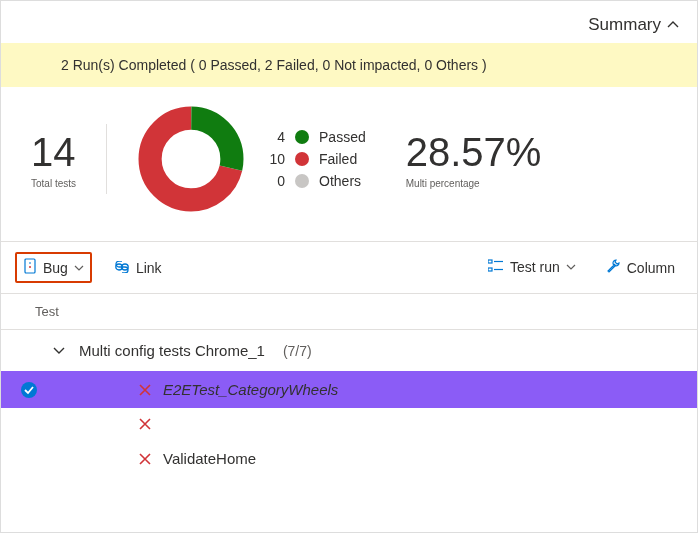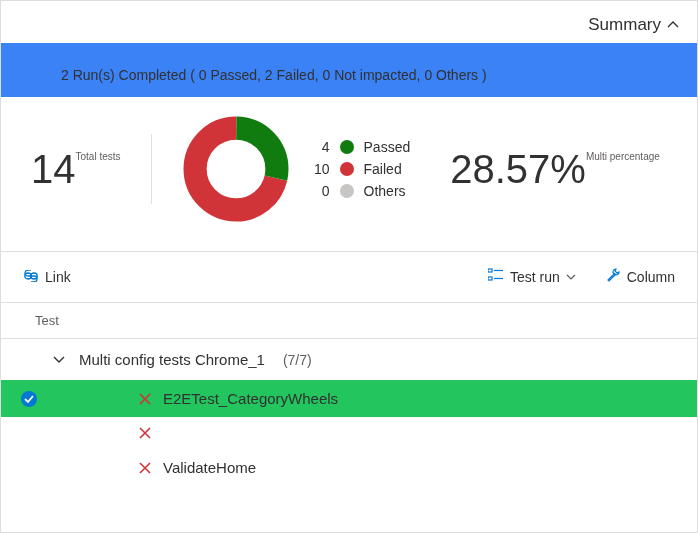--- a/index.html
+++ b/index.html
@@ -17,33 +17,33 @@
     padding: 14px 18px 8px;
     display: flex;
     align-items: center;
     gap: 6px;
     font-size: 17px;
     color: #323130;
     cursor: pointer;
     justify-content: flex-end;
   }
   .status-bar {
-    background: #3b82f6;
-    padding: 24px 18px 14px 60px;
+    background: #fef9c3;
+    padding: 14px 18px 14px 60px;
     font-size: 14px;
     color: #323130;
   }
   .stats-row {
     display: flex;
     align-items: center;
     padding: 18px 30px 28px 30px;
     gap: 24px;
     border-bottom: 1px solid #e1dfdd;
   }
-  .stat-block { display: flex; flex-direction: row; }
+  .stat-block { display: flex; flex-direction: column; }
   .stat-big { font-size: 40px; font-weight: 300; color: #323130; line-height: 1.1; }
   .stat-label { font-size: 10px; color: #605e5c; margin-top: 4px; }
   .divider { width: 1px; height: 70px; background: #e1dfdd; margin: 0 6px; }
   .donut-area { display: flex; align-items: center; gap: 18px; flex: 0 0 auto; }
   .donut { width: 108px; height: 108px; }
   .legend { display: flex; flex-direction: column; gap: 6px; }
   .legend-row { display: flex; align-items: center; gap: 10px; font-size: 14px; }
   .legend-num { width: 22px; text-align: right; color: #323130; }
   .swatch { width: 14px; height: 14px; border-radius: 50%; }
   .legend-label { color: #323130; }
@@ -89,21 +89,21 @@
     cursor: pointer;
   }
   .group-title { font-size: 15px; color: #323130; }
   .group-count { color: #605e5c; margin-left: 4px; }
   .test-row {
     display: flex;
     align-items: center;
     gap: 12px;
     padding: 10px 18px 10px 18px;
   }
-  .test-row.selected { background: #22c55e; }
+  .test-row.selected { background: #8b5cf6; font-style: italic; }
   .check-slot { width: 20px; display: flex; justify-content: center; }
   .indent { width: 76px; }
   .fail-icon { color: #d13438; font-size: 14px; display: flex; align-items: center; }
   .test-name { font-size: 15px; color: #323130; }
   .chevron { display: inline-flex; }
   .link-blue { color: #0078d4; }
 </style>
 </head>
 <body>
 
@@ -149,20 +149,37 @@
       </div>
     </div>
   </div>
   <div class="stat-block" style="margin-left:16px">
     <div class="stat-big">28.57%</div>
     <div class="stat-label">Multi percentage</div>
   </div>
 </div>
 
 <div class="toolbar">
+  <span class="highlight-box">
+    <button class="tb-btn" style="padding:0">
+      <span>
+        <svg width="14" height="16" viewBox="0 0 14 16">
+            <rect x="2" y="1" width="10" height="14" rx="1" fill="none" stroke="#0078d4" stroke-width="1.2"></rect>
+            <line x1="6" y1="5" x2="8" y2="5" stroke="#0078d4" stroke-width="1.2"></line>
+            <circle cx="7" cy="9" r="1" fill="#d13438"></circle>
+          </svg>
+      </span>
+      <span>Bug</span>
+      <span>
+        <svg width="10" height="10" viewBox="0 0 10 10">
+            <path d="M1 3 L5 7 L9 3" stroke="#605e5c" stroke-width="1.2" fill="none"></path>
+          </svg>
+      </span>
+    </button>
+  </span>
   <button class="tb-btn">
     <span>
       <svg width="16" height="12" viewBox="0 0 16 12">
           <path d="M5 6 A3 3 0 0 1 5 0 L8 0 M11 6 A3 3 0 0 1 11 12 L8 12 M5 6 L11 6" stroke="#0078d4" stroke-width="1.3" fill="none" transform="translate(0 0)"></path>
           <ellipse cx="5" cy="6" rx="3.2" ry="3" fill="none" stroke="#0078d4" stroke-width="1.3"></ellipse>
           <ellipse cx="11" cy="6" rx="3.2" ry="3" fill="none" stroke="#0078d4" stroke-width="1.3"></ellipse>
         </svg>
     </span>
     <span>Link</span>
   </button>

